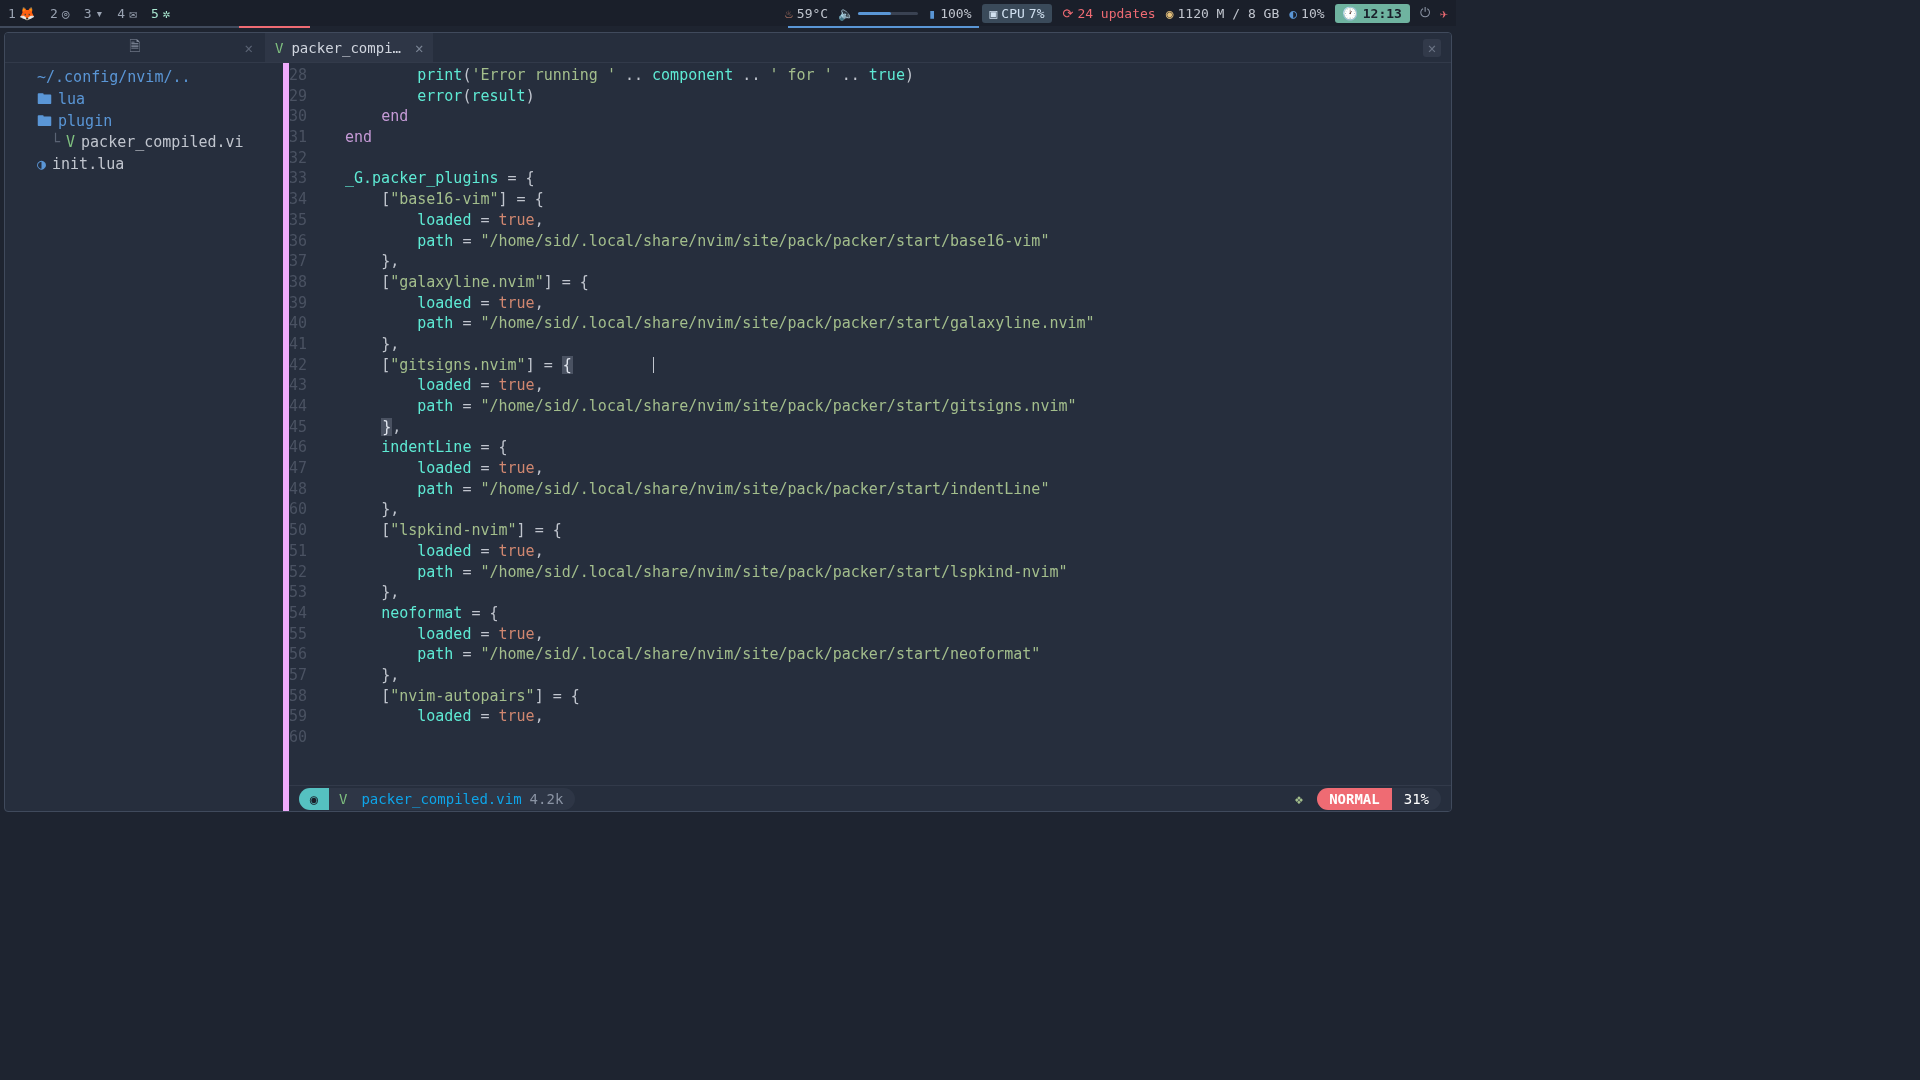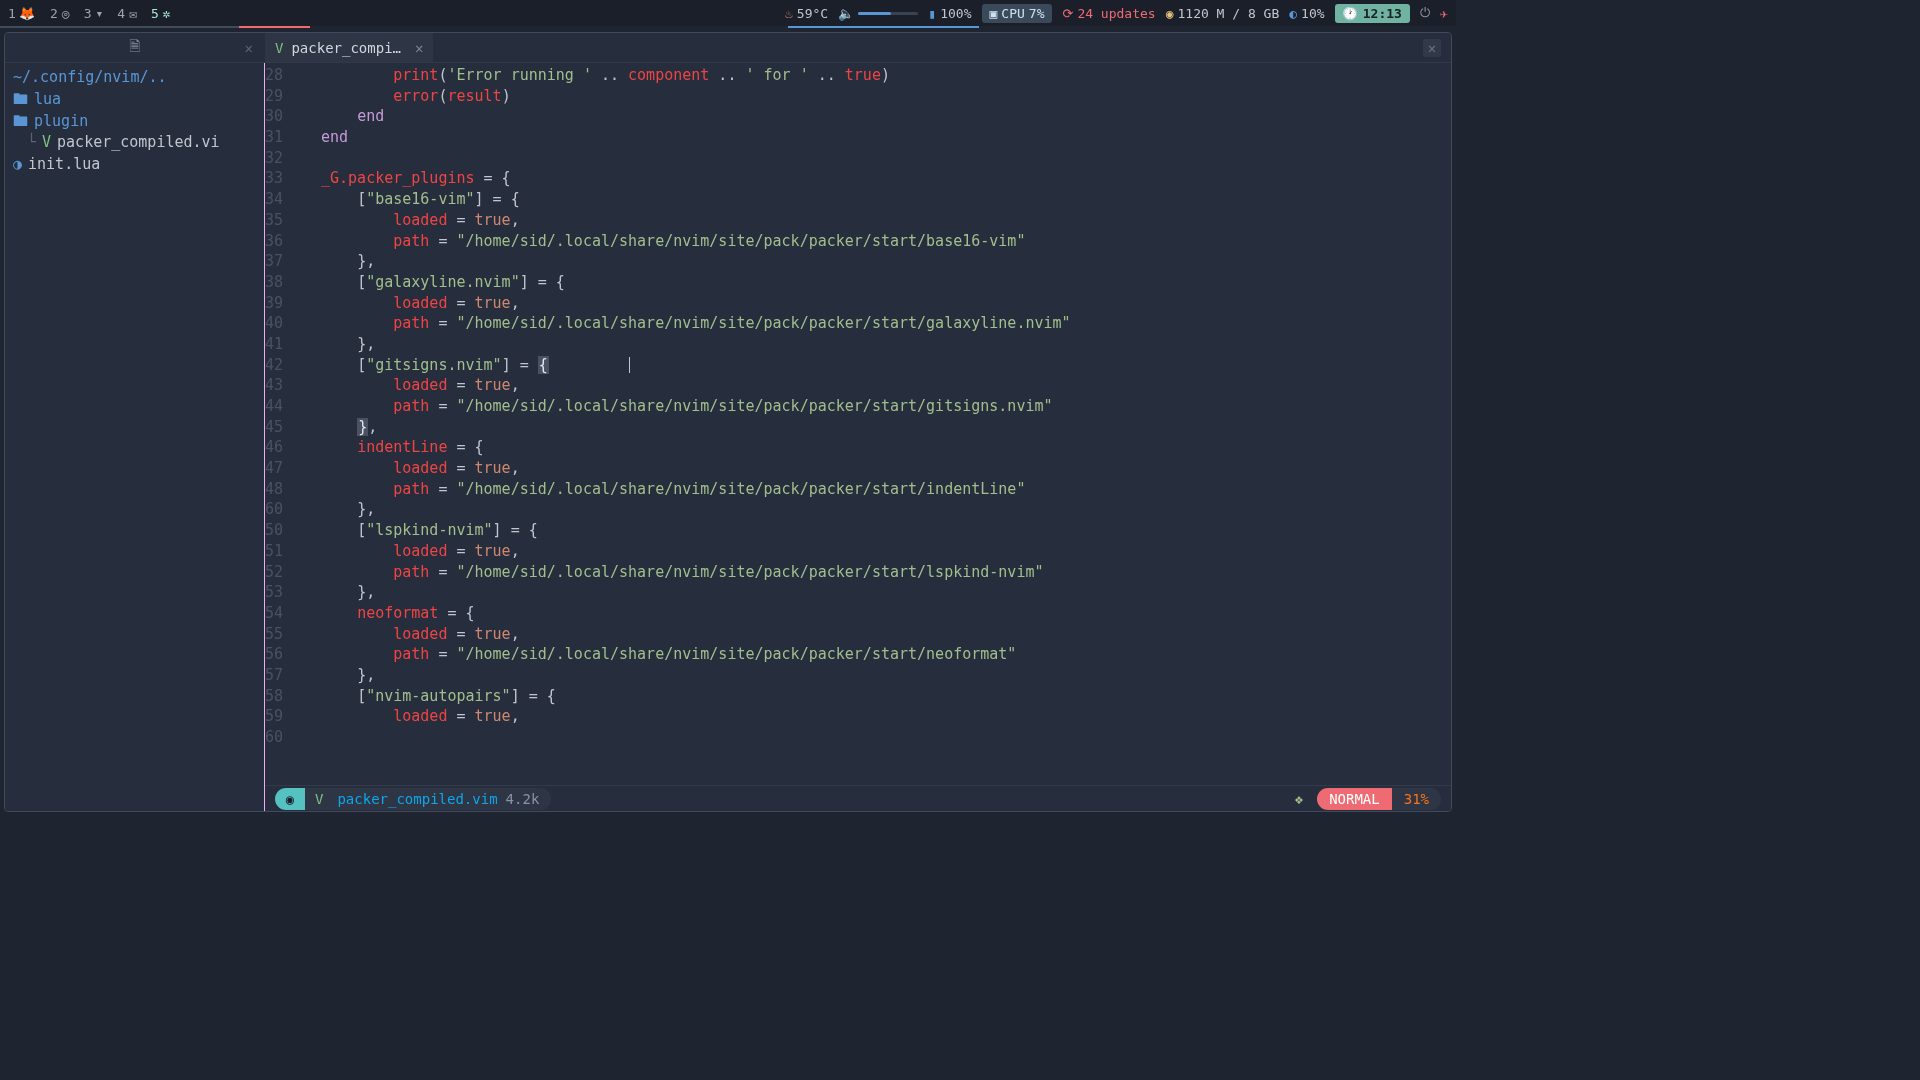--- a/index.html
+++ b/index.html
@@ -87,24 +87,25 @@
 .tabbar .file-tab .close-x { color: #7a8494; margin-left: 6px; }
 .win-close { margin-left: auto; margin-right: 10px; color: #6a7384; background: #323a4a; width: 18px; height: 18px; display: inline-flex; align-items: center; justify-content: center; border-radius: 3px; }
 
 
 .body-split { flex: 1; display: flex; overflow: hidden; }
 
 
 .filetree {
   width: 260px;
   background: #262e3d;
-  border-right: 1px solid #f0abfc;
+  border-right: 6px solid #f0abfc;
   padding: 4px 8px;
   font-size: 15px;
   line-height: 1.45;
+  margin-left: 24px;
 }
 .filetree .root { color: #5a96d6; }
 .tree-row { display: flex; align-items: center; gap: 6px; }
 .tree-row.folder { color: #5a96d6; }
 .tree-row.indent1 { padding-left: 14px; }
 .tree-row .angle { color: #5a6374; }
 .tree-row .lua-dot { color: #5a96d6; }
 .tree-row .vim-ico { color: #7fbf7f; }
 
 
@@ -124,21 +125,21 @@
 }
 .gutter {
   width: 56px;
   color: #4a5262;
   padding-right: 10px;
 }
 .gutter div { height: 20.7px; }
 .codecol { flex: 1; }
 .codeline { height: 20.7px; white-space: pre; }
 .k-kw { color: #c59ad6; }       
-.k-id { color: #ef4444; }
+.k-id { color: #5eead4; }
 .k-str { color: #a3be8c; }      
 .k-bool { color: #d08770; }     
 .k-punc { color: #c0c5ce; }
 .hlbrace { background: #4a5262; color: #e0e5ee; padding: 0 1px; }
 .cursor-i { display: inline-block; width: 1px; height: 16px; background: #c0c5ce; vertical-align: middle; margin-left: 80px; }
 
 
 .statusline {
   height: 26px;
   background: #262e3d;
@@ -180,24 +181,24 @@
   height: 22px;
   overflow: hidden;
 }
 .sl-mode-label {
   background: #ef6b73;
   color: #fff;
   padding: 0 12px;
   height: 100%;
   display: inline-flex;
   align-items: center;
-  font-weight: normal;
+  font-weight: bold;
   text-align: center;
 }
-.sl-percent { padding: 0 12px; color: #f97316; }
+.sl-percent { padding: 0 12px; color: #ffffff; }
 
 .ico { font-style: normal; }
 </style>
 </head>
 <body>
 
 <div class="topbar">
   <span class="ws-item">
       <span>1</span> 
       <i class="ico">🦊</i>

